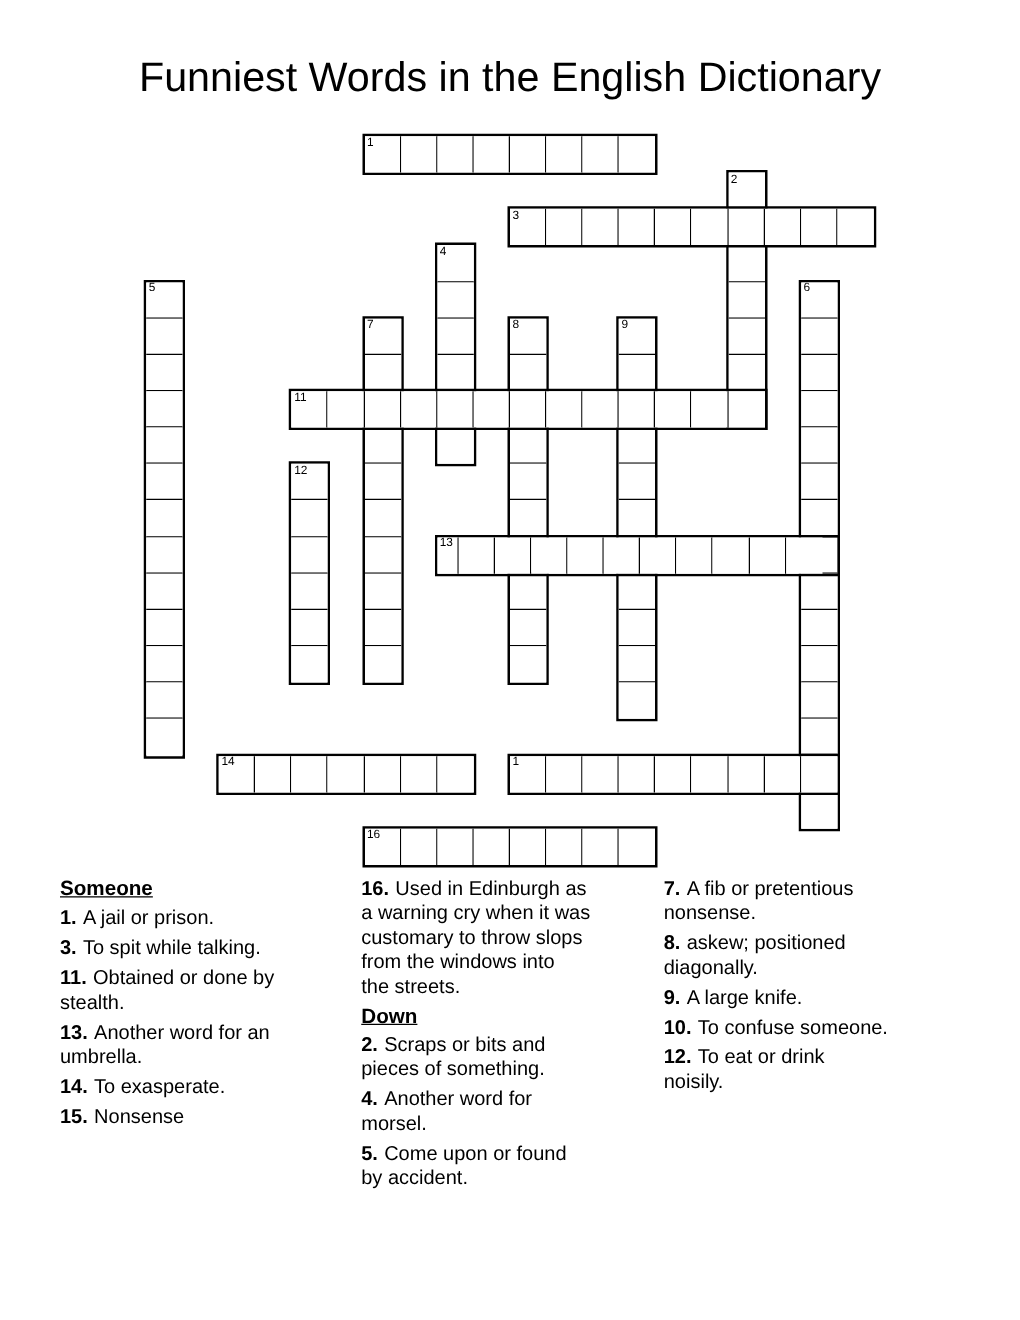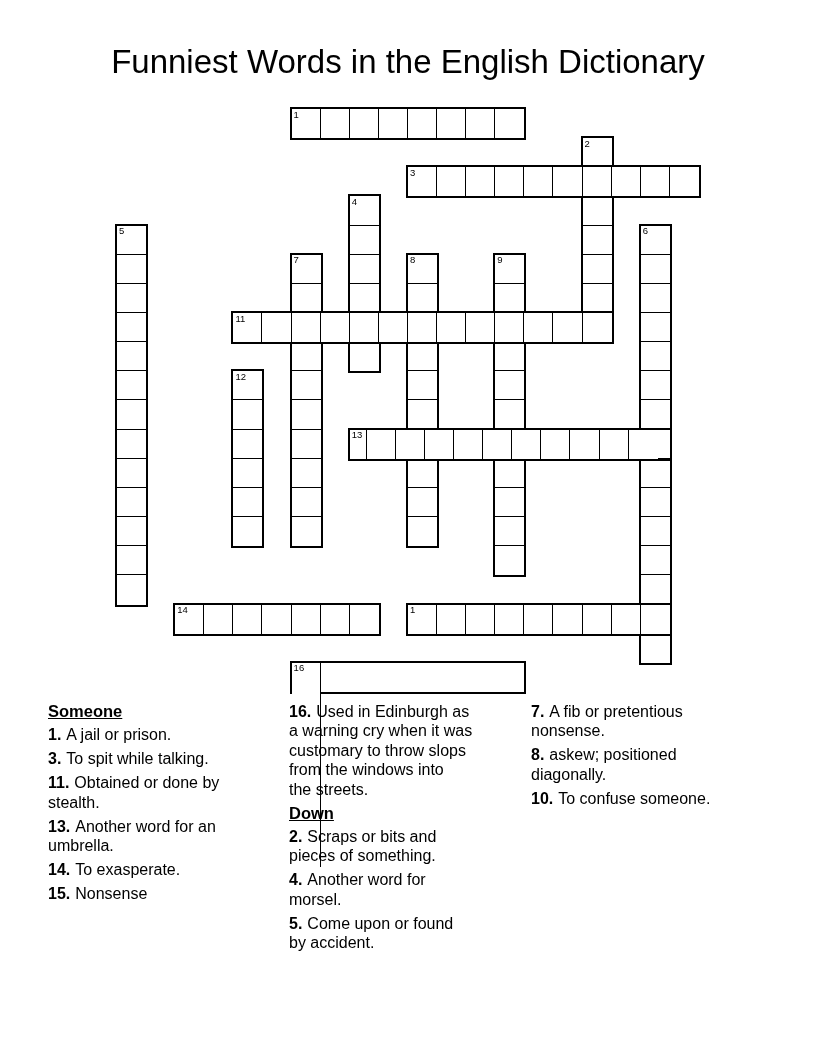--- a/index.html
+++ b/index.html
@@ -272,21 +272,21 @@
       </div>
       <div class="cell" style="width: 29.1px;"></div>
       <div class="cell" style="width: 29.1px;"></div>
       <div class="cell" style="width: 29.1px;"></div>
       <div class="cell" style="width: 29.1px;"></div>
       <div class="cell" style="width: 29.1px;"></div>
       <div class="cell" style="width: 29.1px;"></div>
       <div class="cell" style="width: 29.1px;"></div>
       <div class="cell" style="width: 29.1px;"></div>
     </div>
-    <div class="word across" style="left: 289.6px; top: 660.85px; width: 232.8px; height: 29.15px; flex-direction: column;">
+    <div class="word across" style="left: 289.6px; top: 660.85px; width: 232.8px; height: 29.15px;">
       <div class="cell" style="width: 29.1px;">
         <span class="cellnum">16</span>
       </div>
       <div class="cell" style="width: 29.1px;"></div>
       <div class="cell" style="width: 29.1px;"></div>
       <div class="cell" style="width: 29.1px;"></div>
       <div class="cell" style="width: 29.1px;"></div>
       <div class="cell" style="width: 29.1px;"></div>
       <div class="cell" style="width: 29.1px;"></div>
       <div class="cell" style="width: 29.1px;"></div>
@@ -317,15 +317,18 @@
       <div class="clue"><span class="num">4.</span><span class="txt">Another word for
 morsel.</span></div>
       <div class="clue"><span class="num">5.</span><span class="txt">Come upon or found
 by accident.</span></div>
     </div>
     <div class="clue-col clue-col-3">
       <div class="clue"><span class="num">7.</span><span class="txt">A fib or pretentious
 nonsense.</span></div>
       <div class="clue"><span class="num">8.</span><span class="txt">askew; positioned
 diagonally.</span></div>
+      <div class="clue"><span class="num">9.</span><span class="txt">A large knife.</span></div>
       <div class="clue"><span class="num">10.</span><span class="txt">To confuse someone.</span></div>
+      <div class="clue"><span class="num">12.</span><span class="txt">To eat or drink
+noisily.</span></div>
     </div>
   </div>
 
 </body></html>

